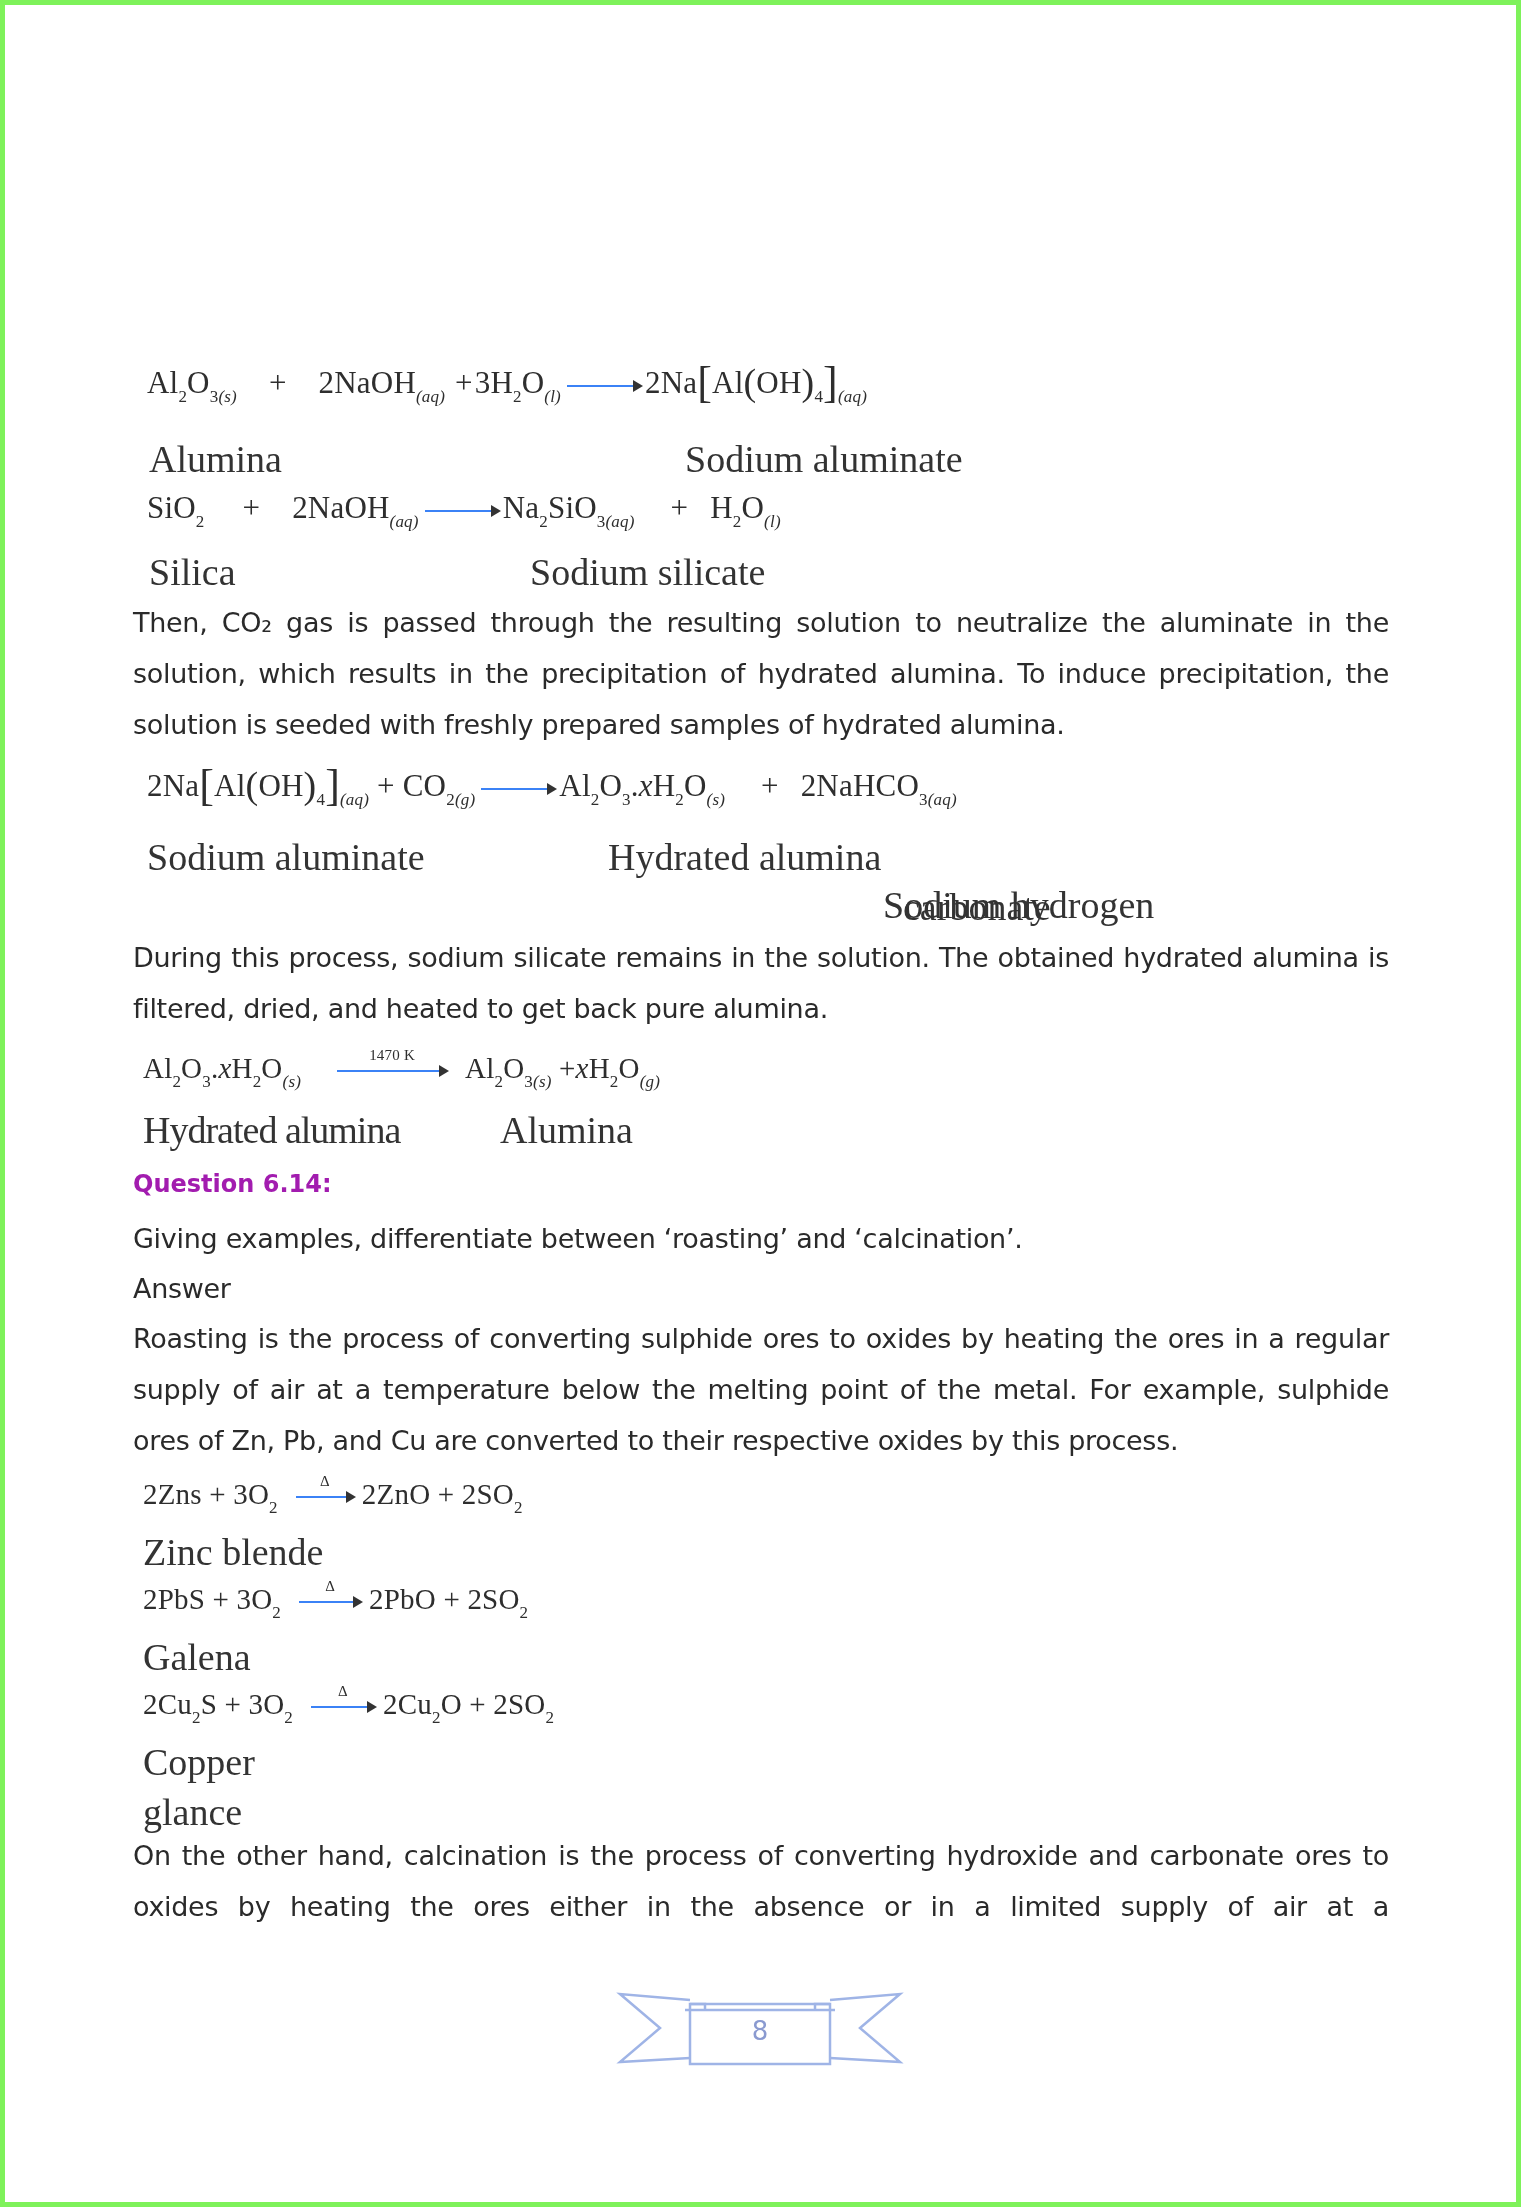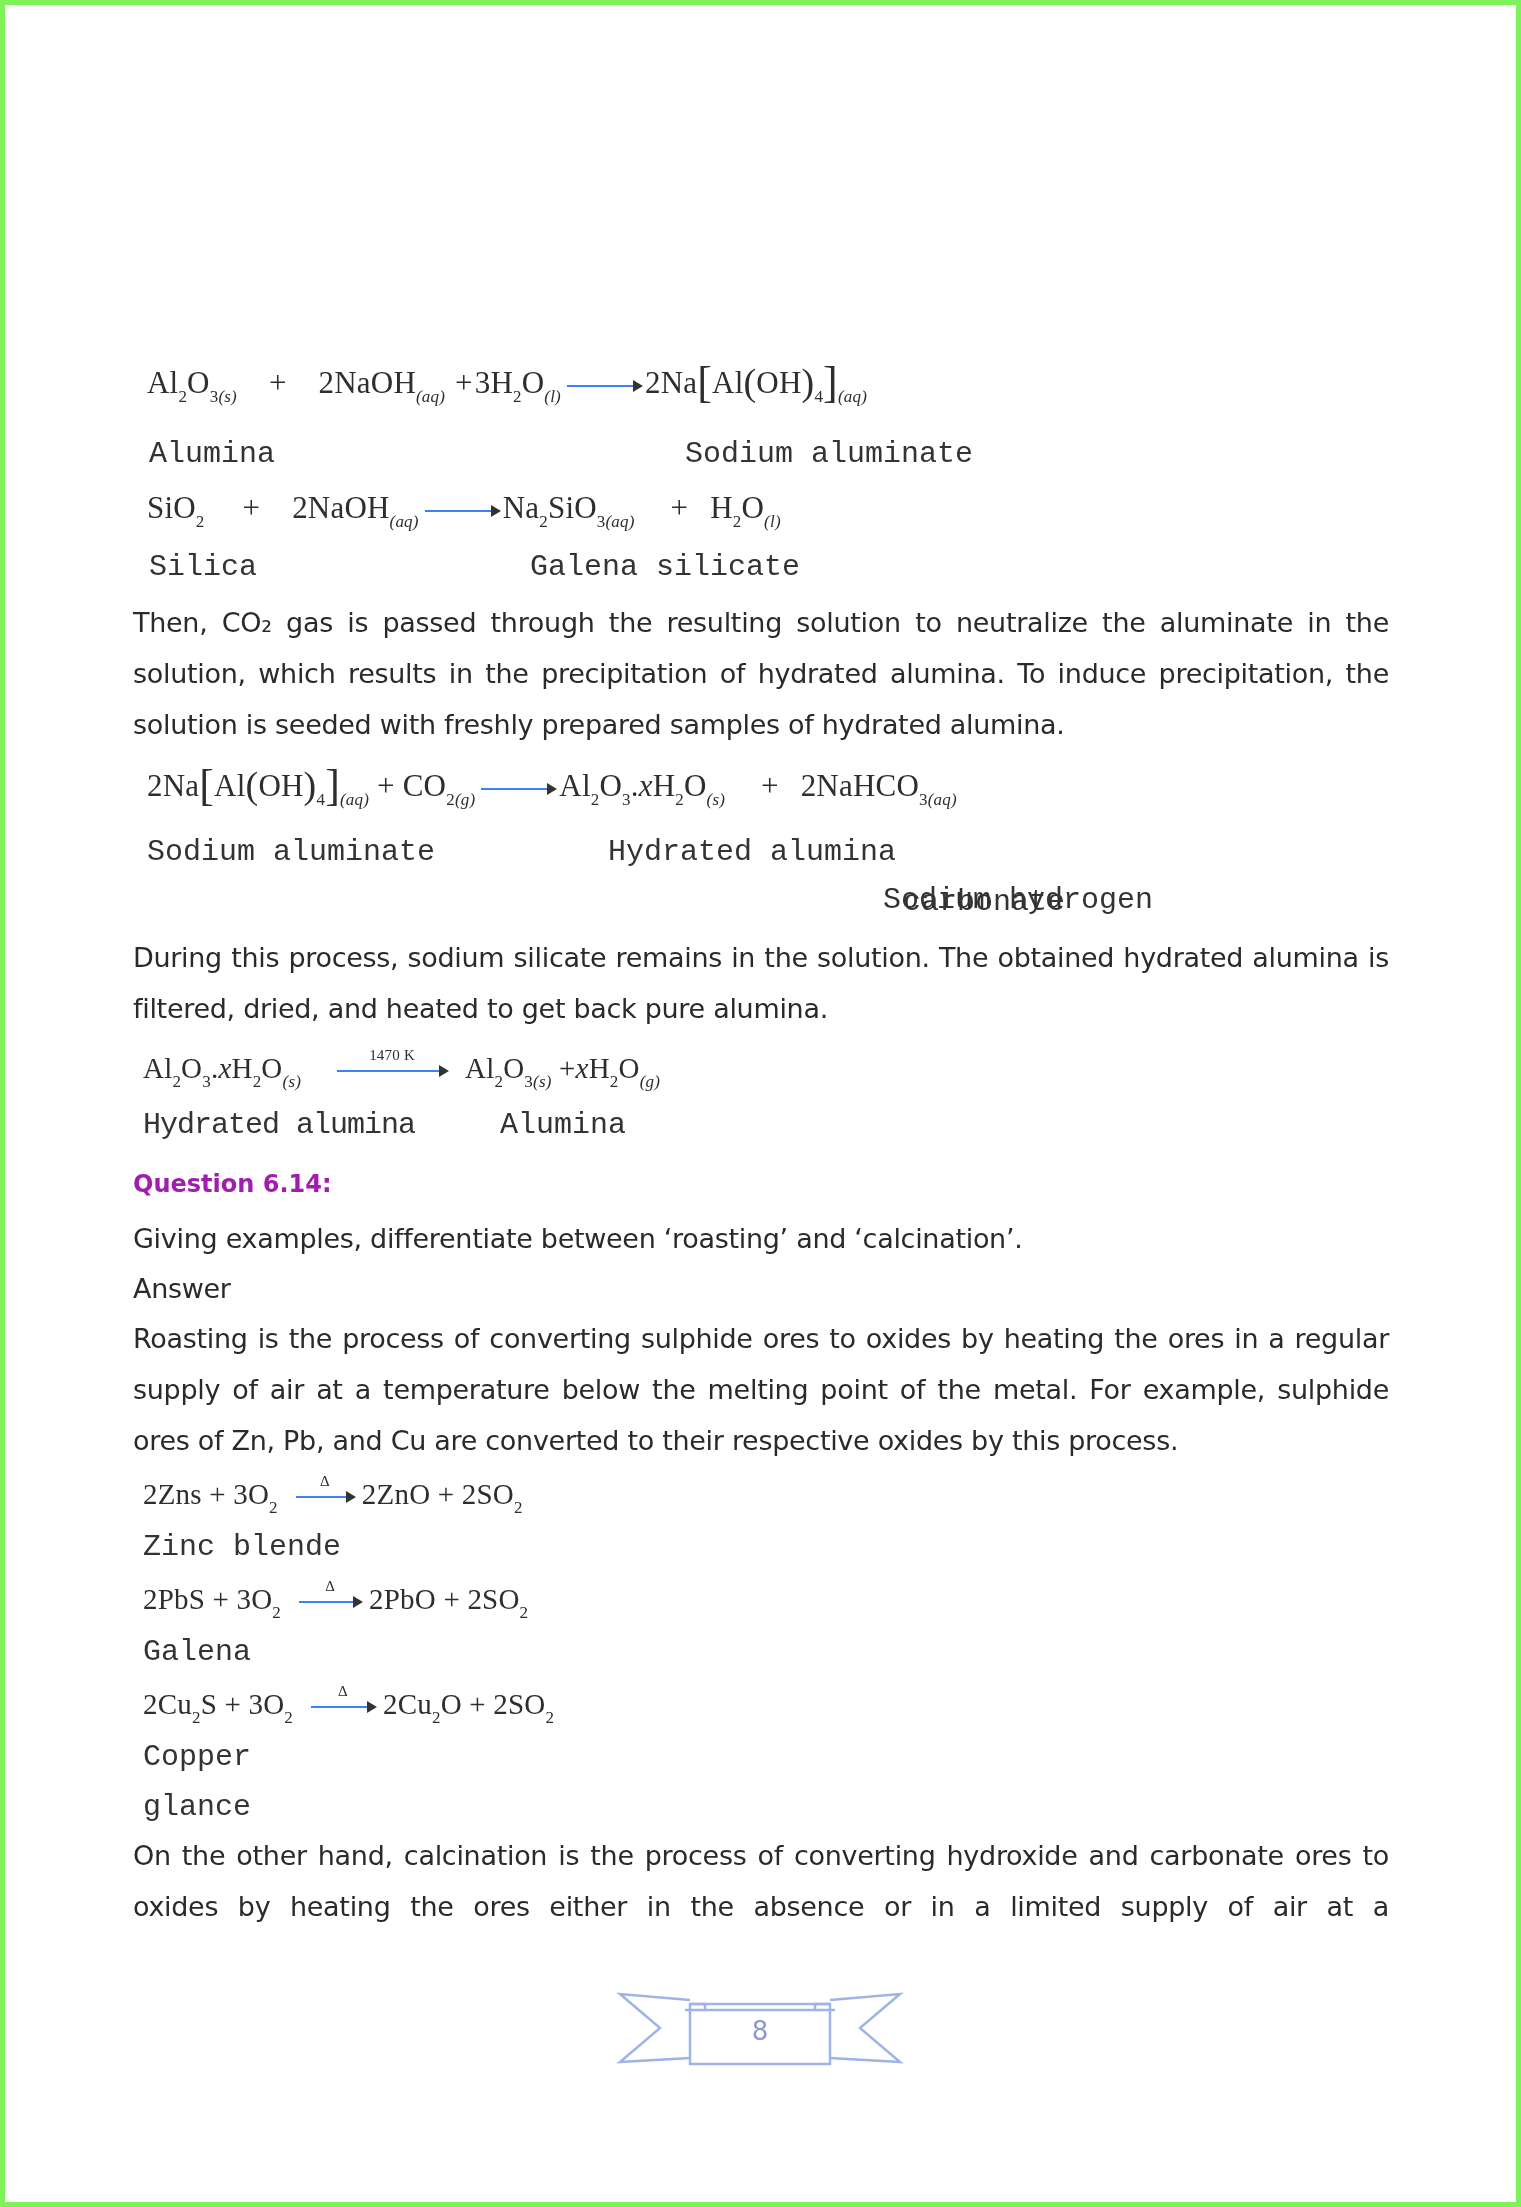--- a/index.html
+++ b/index.html
@@ -25,23 +25,23 @@
     font-family: "Liberation Serif", "DejaVu Serif", serif;
     color: #2e2e2e;
     font-size: 31px;
     white-space: nowrap;
     letter-spacing: 0.2px;
   }
   .eq sub { font-size: 17px; vertical-align: -9px; line-height: 0; }
   .eq sub i { font-style: italic; }
   .lbl {
     position: absolute;
-    font-family: Liberation Mono, monospace;
+    font-family: Liberation Serif, serif;
     color: #333;
-    font-size: 30px;
+    font-size: 38px;
     white-space: nowrap;
   }
   .arrow {
     display: inline-block;
     position: relative;
     width: 74px; height: 2px;
     background: #3b82f6;
     vertical-align: middle;
     margin: 0 4px 0 6px;
   }
@@ -111,21 +111,21 @@
   <div class="lbl" style="left:552px; top:437px;">Sodium aluminate</div>
 
   <div class="eq" style="left:14px; top:490px;">
     <span>SiO<sub>2</sub></span>
     <span style="margin:0 24px 0 30px;">+</span>
     <span>2NaOH<sub><i>(aq)</i></sub></span><span class="arrow"></span><span>Na<sub>2</sub>SiO<sub>3<i>(aq)</i></sub></span>
     <span style="margin:0 14px 0 28px;">+</span>
     <span>H<sub>2</sub>O<sub><i>(l)</i></sub></span>
   </div>
   <div class="lbl" style="left:16px; top:550px;">Silica</div>
-  <div class="lbl" style="left:397px; top:550px;">Galena silicate</div>
+  <div class="lbl" style="left:397px; top:550px;">Sodium silicate</div>
 
   <div class="para" style="top:597px;">Then, CO₂ gas is passed through the resulting solution to neutralize the aluminate in the solution, which results in the precipitation of hydrated alumina. To induce precipitation, the solution is seeded with freshly prepared samples of hydrated alumina.</div>
 
   <div class="eq" style="left:14px; top:768px;">
     <span>2Na<span class="bracket">[</span>Al<span class="paren">(</span>OH<span class="paren">)</span><sub>4</sub><span class="bracket">]</span><sub><i>(aq)</i></sub></span>
     <span>+</span>
     <span>CO<sub>2<i>(g)</i></sub></span><span class="arrow"></span><span>Al<sub>2</sub>O<sub>3</sub>.<i>x</i>H<sub>2</sub>O<sub><i>(s)</i></sub></span>
     <span style="margin:0 14px 0 28px;">+</span>
     <span>2NaHCO<sub>3<i>(aq)</i></sub></span>
   </div>

